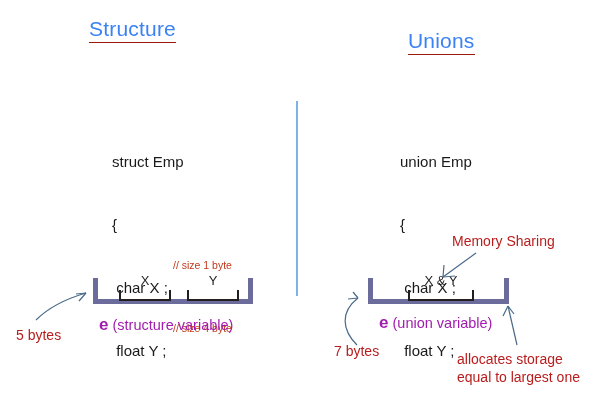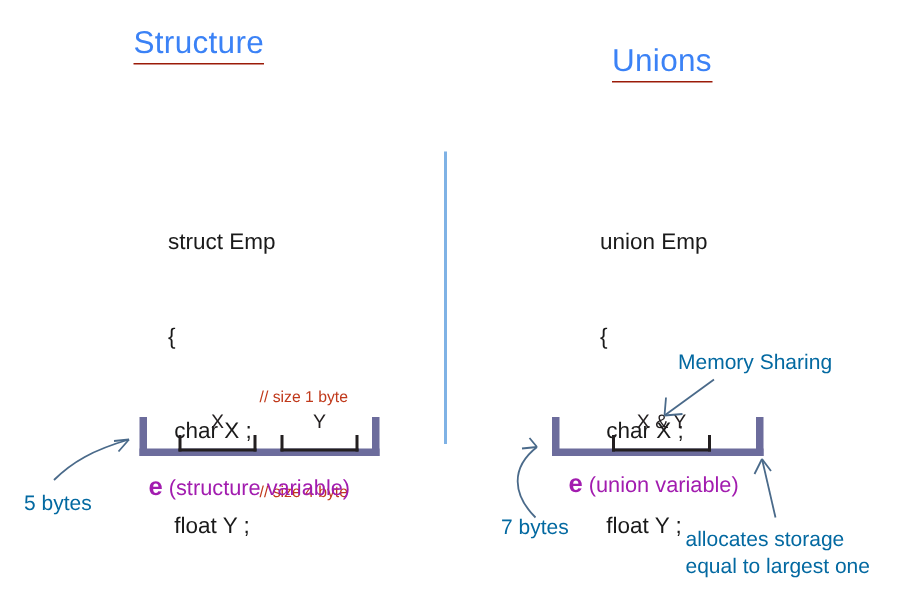--- a/index.html
+++ b/index.html
@@ -94,21 +94,21 @@
   }
   .caption .e {
     font-weight: bold;
     font-size: 17px;
   }
 
   
   .annot {
     font-family: "Liberation Sans", sans-serif;
     font-size: 14px;
-    color: #0369a1;
+    color: #b91c1c;
     line-height: 18px;
     white-space: nowrap;
   }
 
   svg.overlay {
     position: absolute;
     left: 0; top: 0;
     width: 600px; height: 400px;
     pointer-events: none;
   }

